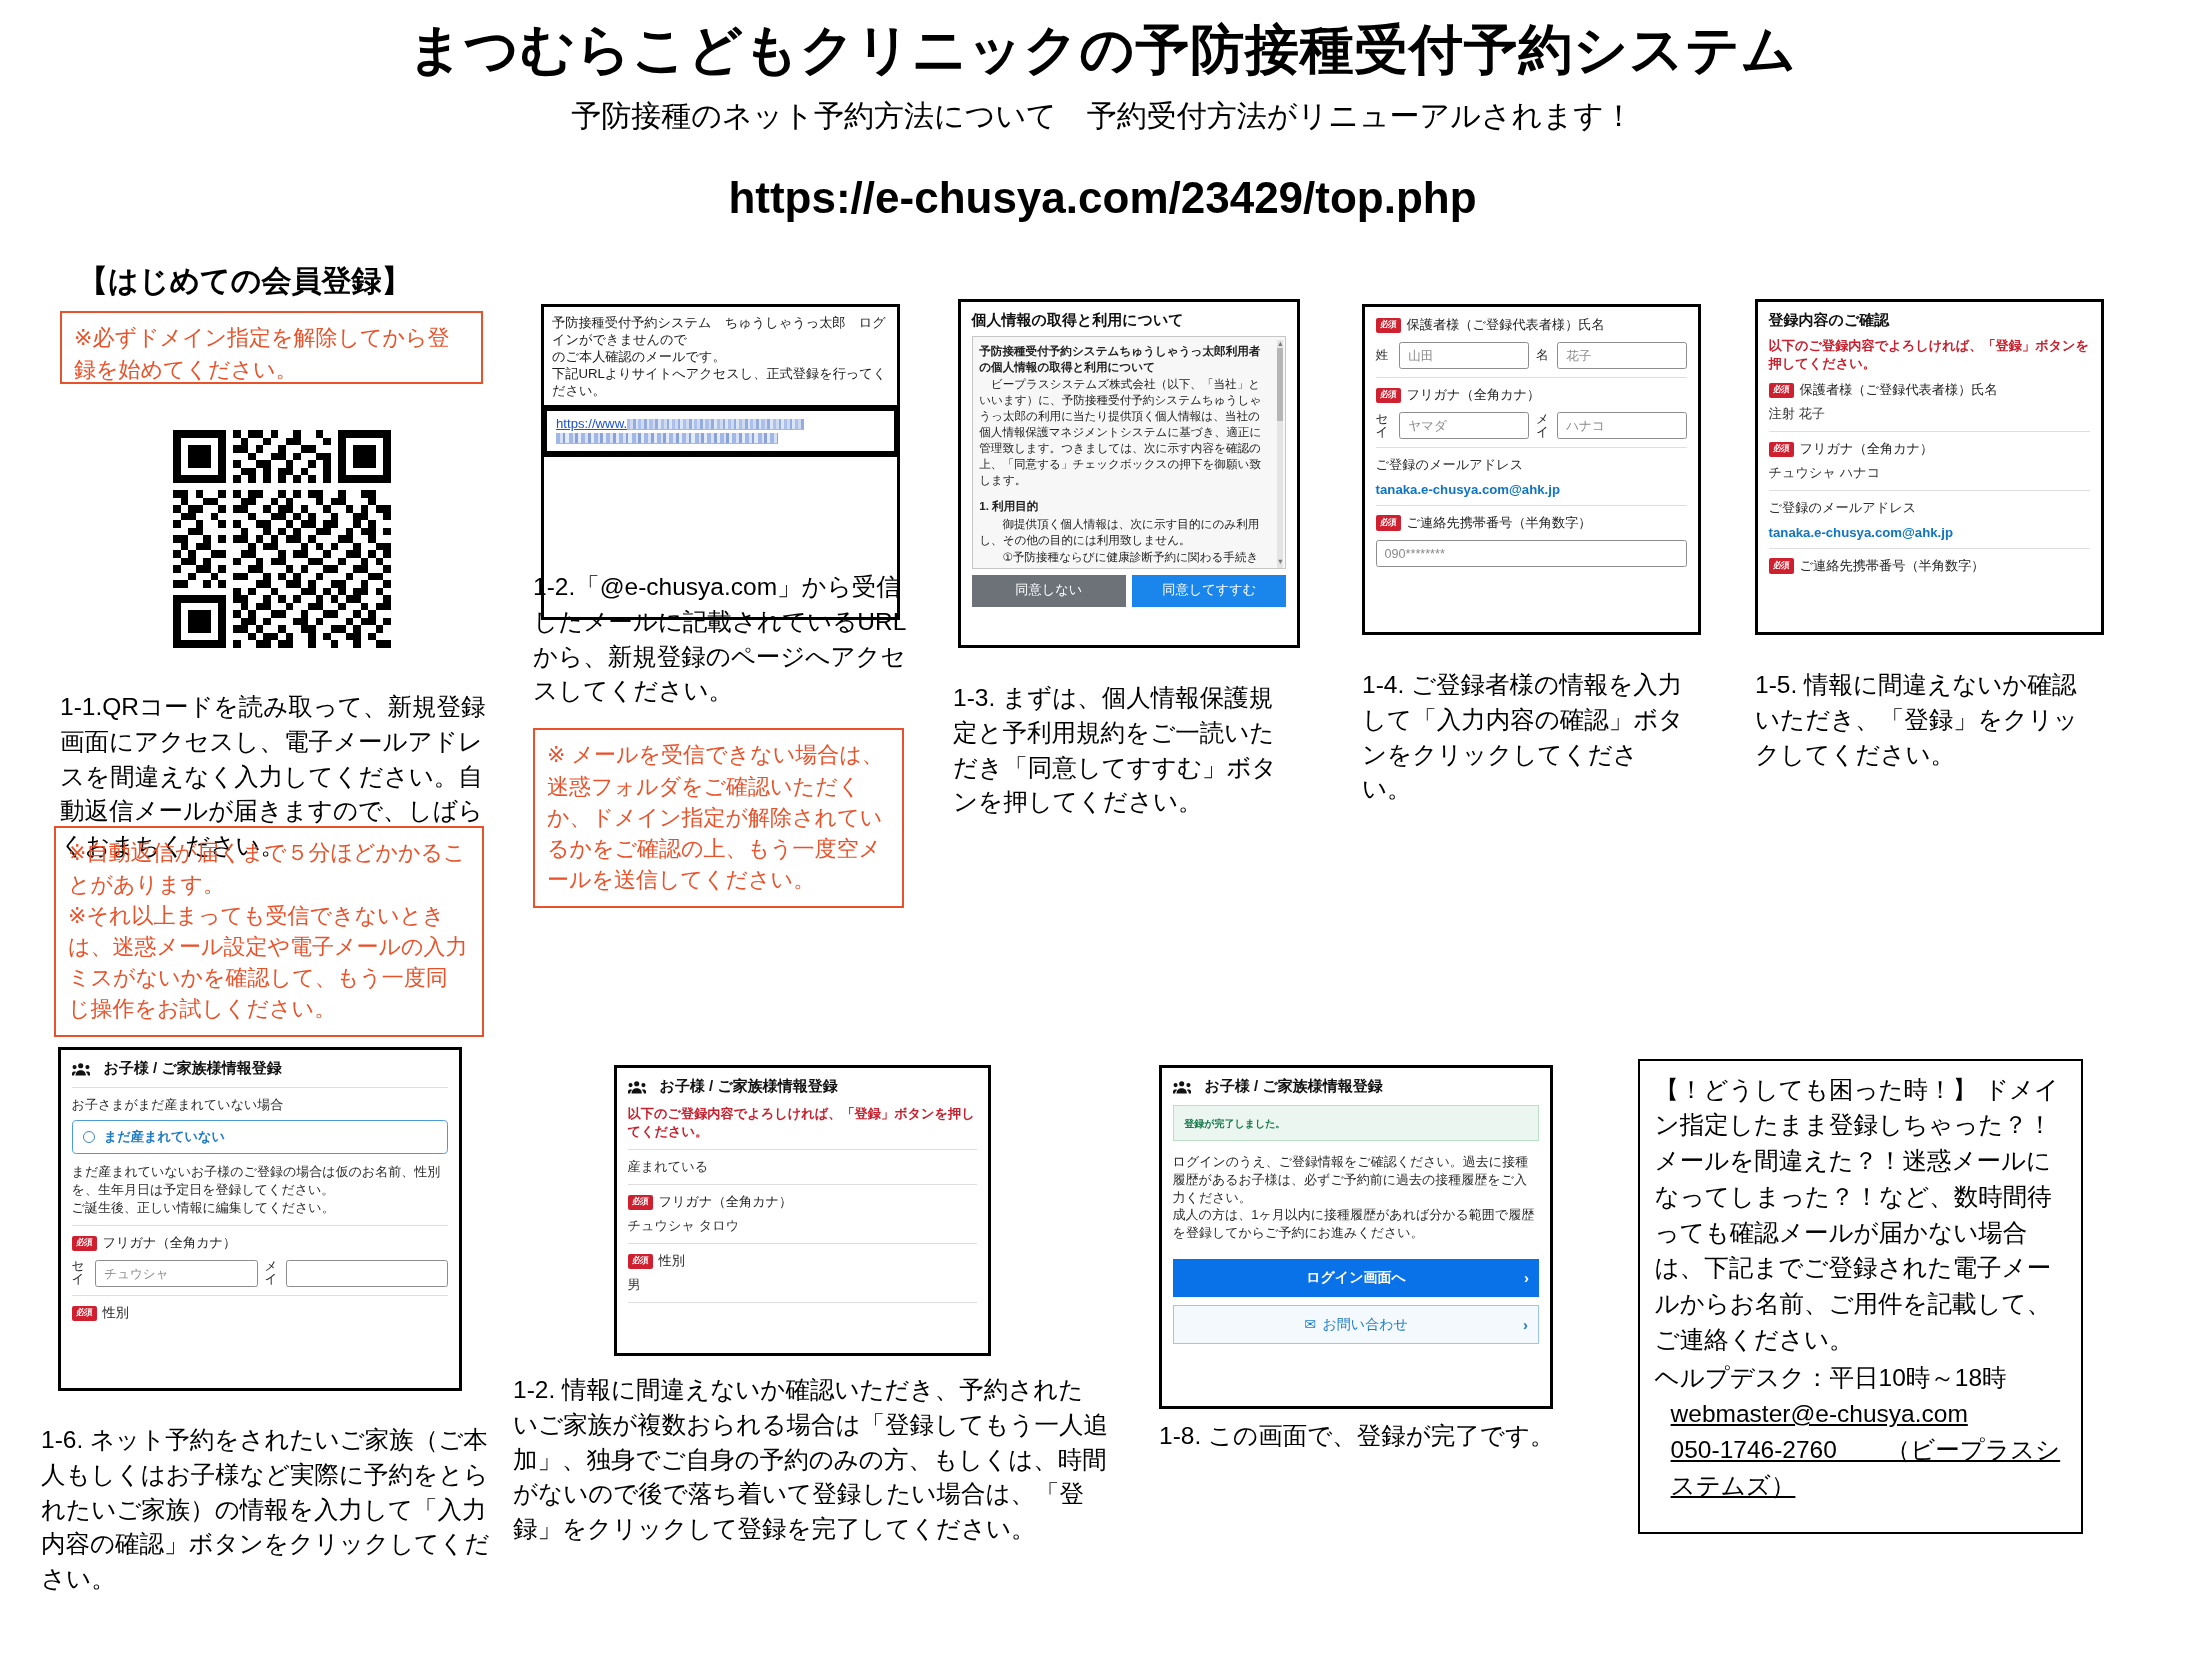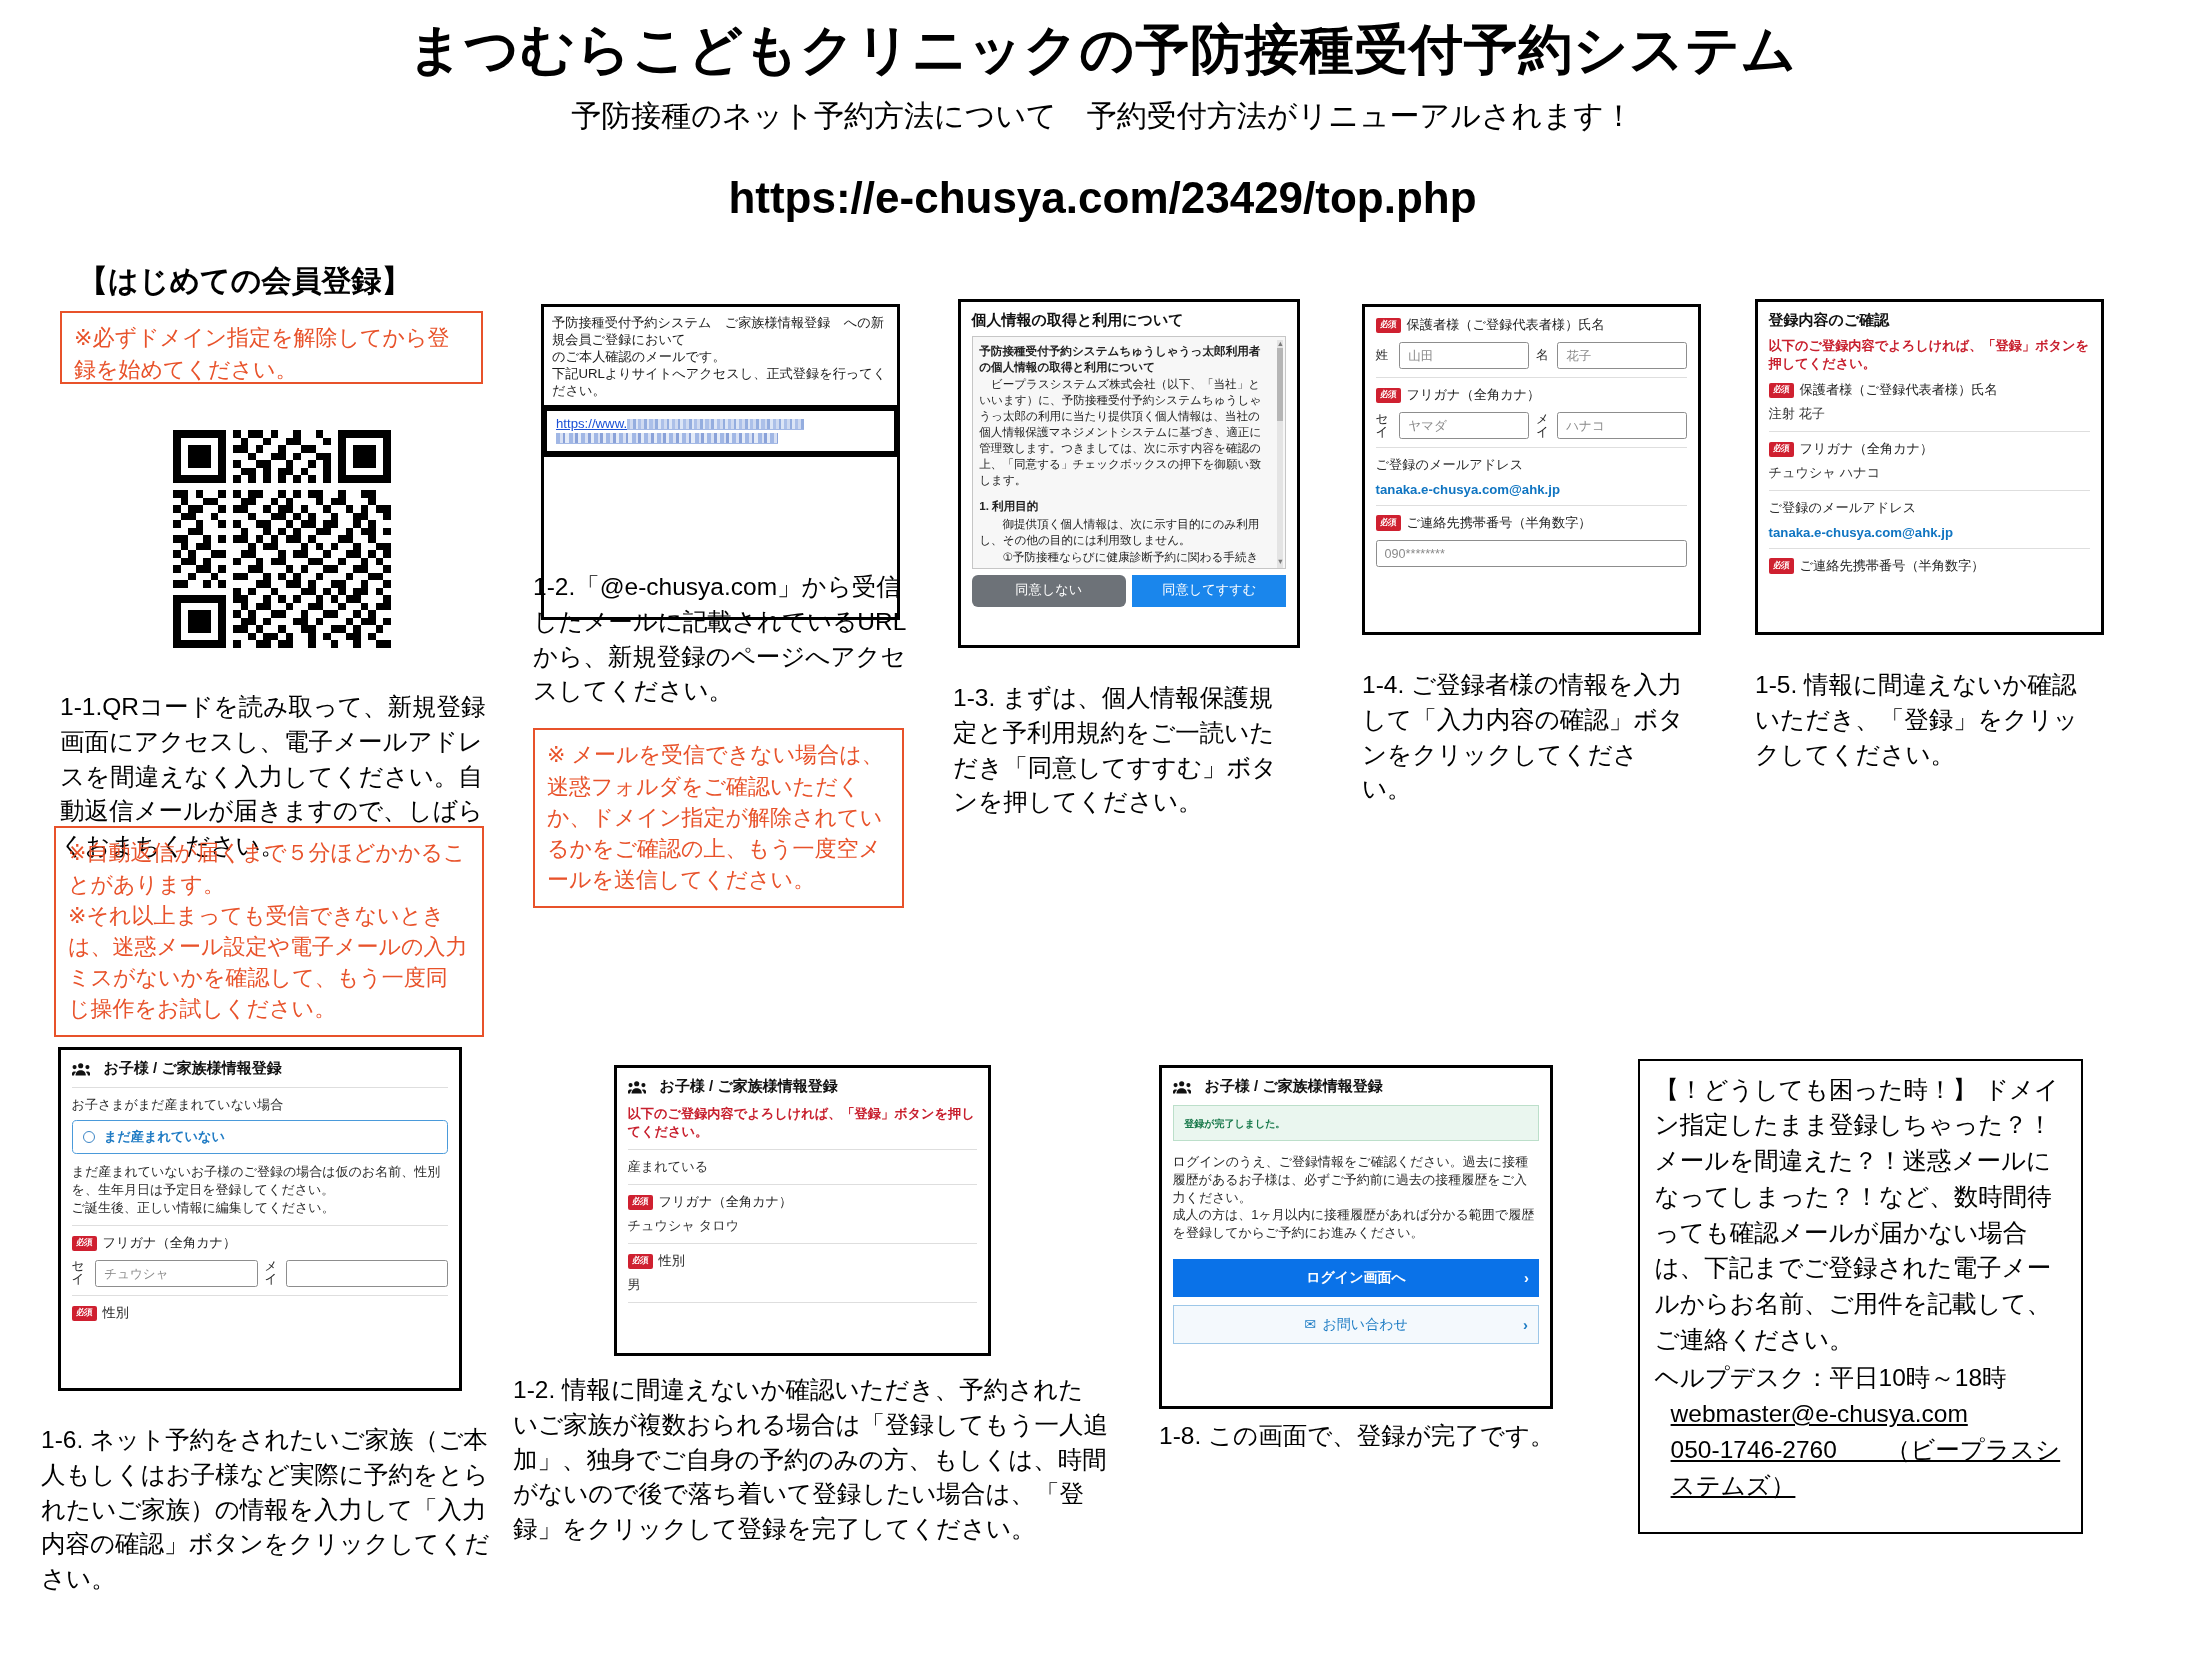--- a/index.html
+++ b/index.html
@@ -115,21 +115,21 @@
   .pv-scroll p { font-size: 11.6px; line-height: 1.38; color: #222; margin-bottom: 1.3px; }
   .pv-scroll p.b { font-weight: bold; }
   .pv-bar {
     position: absolute; right: 2px; top: 2.6px; width: 6.6px; height: 228px;
     background: #e4e4e4;
   }
   .pv-thumb { position: absolute; right: 2px; top: 10.6px; width: 6.6px; height: 73px; background: #b6b6b6; }
   .pv-arrow { position: absolute; right: 2px; width: 6.6px; height: 7.3px; color:#7a7a7a; font-size: 7.3px; line-height:7.3px; text-align:center;}
   .pv-btns { display: flex; gap: 6px; margin-top: 6px; }
   .pv-btn { flex: 1; text-align: center; padding: 6px 0 7.3px; font-size: 13.2px; color: #fff; }
-  .pv-btn.no { background: #6d7278; border-radius: 6px; }
+  .pv-btn.no { background: #6d7278; }
   .pv-btn.yes { background: #1a86ec; }
 
   
   .fm { font-size: 13.2px; color: #222; }
   .badge {
     display: inline-block; background: #cf2030; color: #fff;
     font-size: 8.6px; font-weight: bold; padding: 1.3px 4.6px 2px;
     border-radius: 2px; vertical-align: 2px; margin-right: 6px;
     letter-spacing: -0.7px;
   }
@@ -446,21 +446,21 @@
 
   <div class="cap" style="left:60px; top:690px; width:437px;">1-1.QRコードを読み取って、新規登録画面にアクセスし、電子メールアドレスを間違えなく入力してください。自動返信メールが届きますので、しばらくおまちください。</div>
 
   <div class="redbox" style="left:54px; top:826px; width:430px;">
     <span style="white-space:pre-wrap; display:block;">※自動返信が届くまで５分ほどかかることがあります。
 ※それ以上まっても受信できないときは、迷惑メール設定や電子メールの入力ミスがないかを確認して、もう一度同じ操作をお試しください。</span>
   </div>
 
   <div class="shot" style="left:541px; top:304px; width:359px; height:316px;">
     <div class="mail-block mail-txt">
-      <div>予防接種受付予約システム　ご家族様情報登録　への新規会員ご登録において</div>
+      <div>予防接種受付予約システム　ちゅうしゃうっ太郎　ログインができませんので</div>
       <div>のご本人確認のメールです。</div>
       <div>下記URLよりサイトへアクセスし、正式登録を行ってください。</div>
     </div>
     <div class="mail-urlbox">
       <div class="mail-url-line">
         <span>https://www.</span><span class="blurbar"></span>
         <span class="blurbar2"></span>
       </div>
     </div>
   </div>

